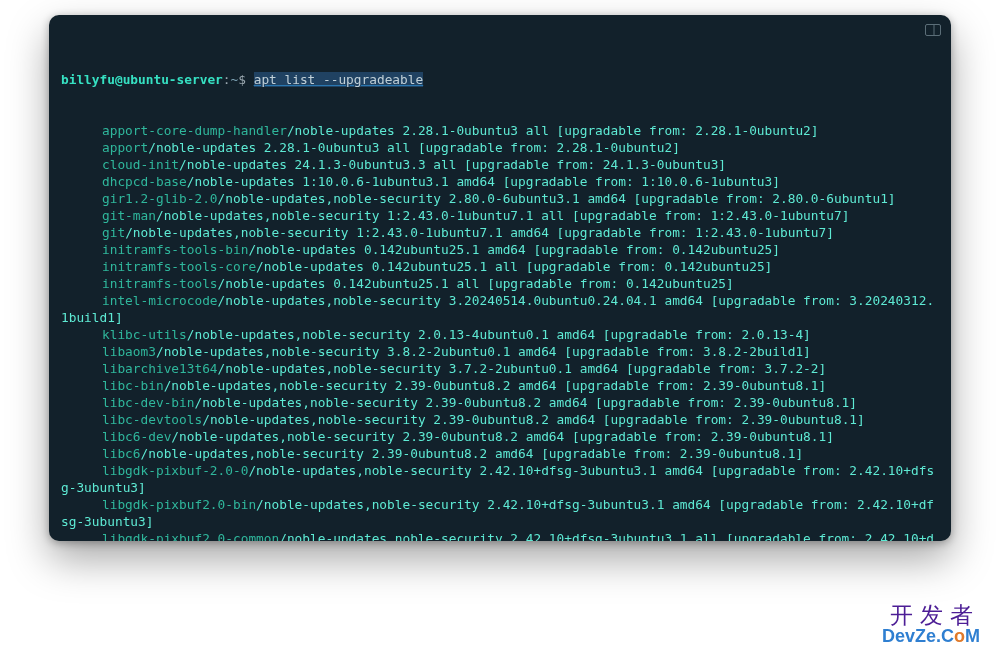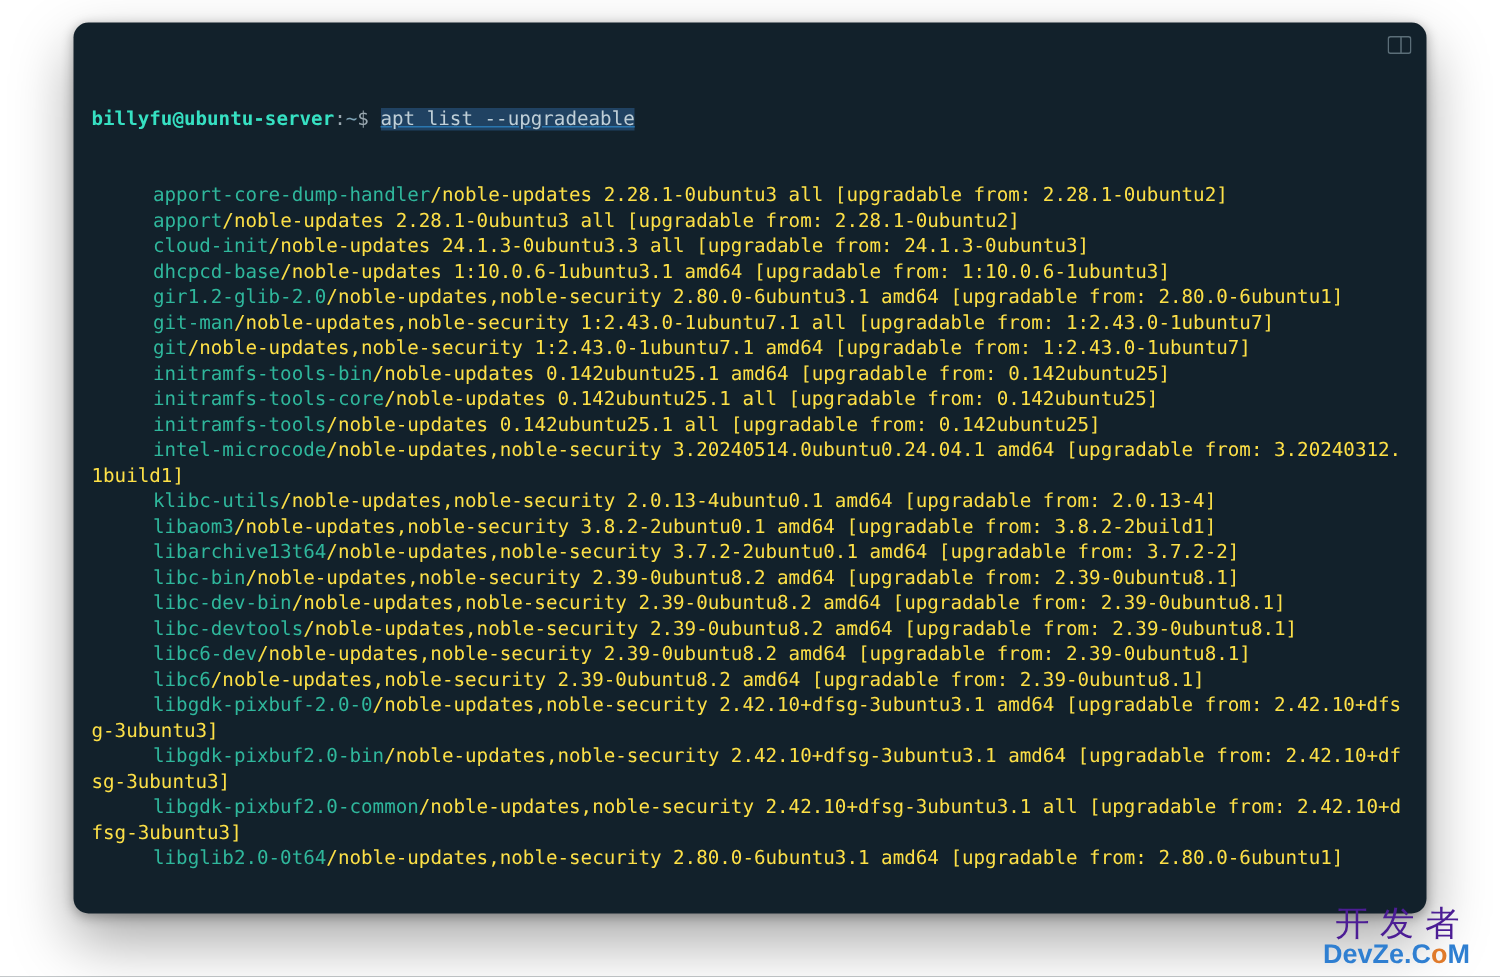--- a/index.html
+++ b/index.html
@@ -1,17 +1,17 @@
 <!DOCTYPE html>
 <html><head>
 <meta charset="utf-8">
 <style>
   html,body{margin:0;padding:0;background:#fff;width:1000px;height:651px;overflow:hidden;font-family:Menlo,Consolas,"DejaVu Sans Mono",monospace;}
   .window{
-    position:absolute;left:49px;top:15px;width:902px;height:594px;
+    position:absolute;left:49px;top:15px;width:902px;height:526px;
     background:#12212b;border-radius:10px;
     box-shadow:0 18px 40px rgba(0,0,0,.35),0 2px 8px rgba(0,0,0,.3);
     overflow:hidden;
   }
   .titlebar{
     position:absolute;top:6px;right:10px;width:16px;height:12px;
   }
   .titlebar svg{width:16px;height:12px;}
   .term{
     position:absolute;left:12px;top:22px;right:12px;bottom:10px;
@@ -20,21 +20,21 @@
   }
   .line{display:block;}
   .prompt-user{color:#36e0c2;font-weight:bold;}
   .prompt-sep{color:#9aa8b0;}
   .prompt-path{color:#7fa5b7;}
   .prompt-dollar{color:#9aa8b0;}
   .cmd{color:#c0d0d8;}
   .cmd.hl{background:rgba(60,130,200,0.35);text-decoration:underline;text-decoration-color:#2a77b0;}
   .listing{color:#9aa8b0;}
   .pkg{color:#2fb79c;margin-left:41px;}
-  .rest{color:#fde047;}
+  .rest{color:#5eead4;}
   .watermark{
     position:absolute;right:20px;bottom:6px;text-align:right;
     font-family:"Arial",sans-serif;line-height:1;
   }
   .watermark .cn{color:#4c1d95;font-size:23px;letter-spacing:7px;font-weight:500;}
   .watermark .en{color:#2f7fd1;font-size:18px;letter-spacing:0;font-weight:600;text-align:center;}
   .watermark .en .o{color:#e07a2a;}
 </style>
 </head>
 <body>

